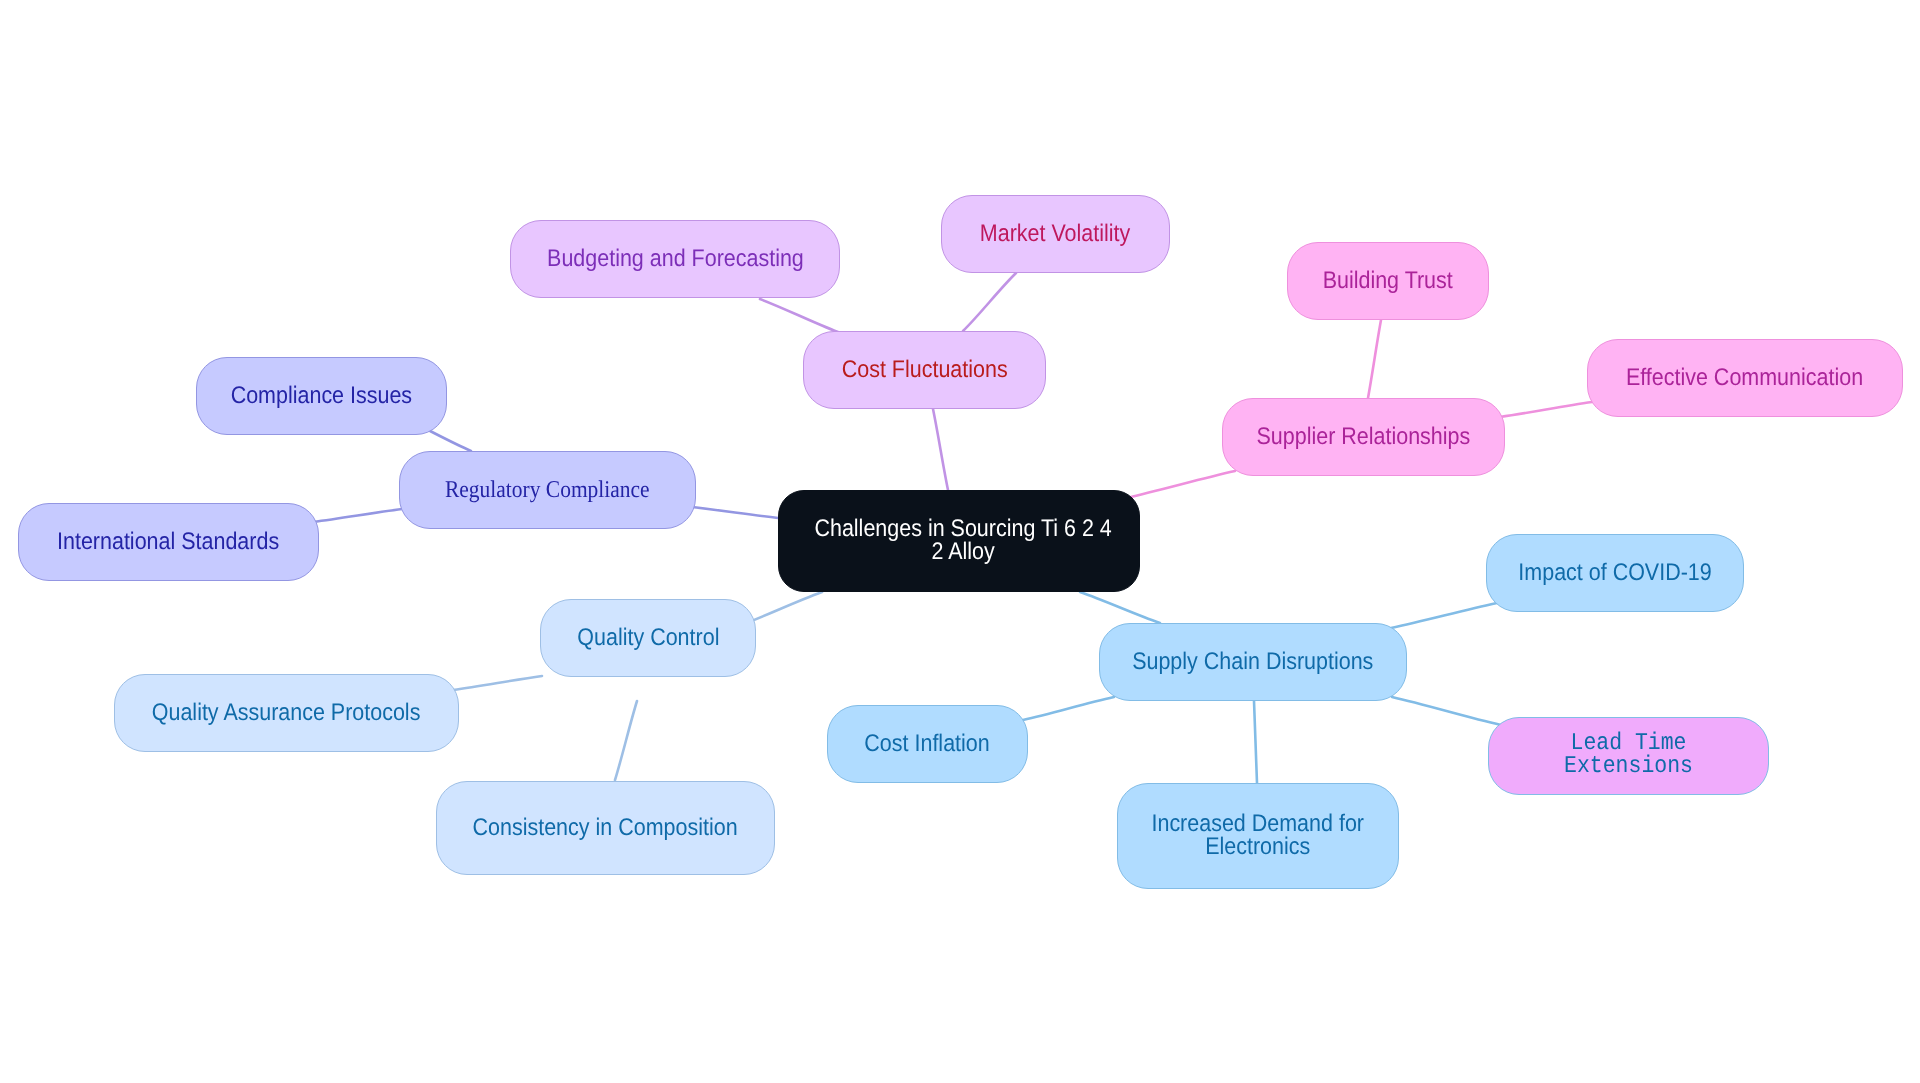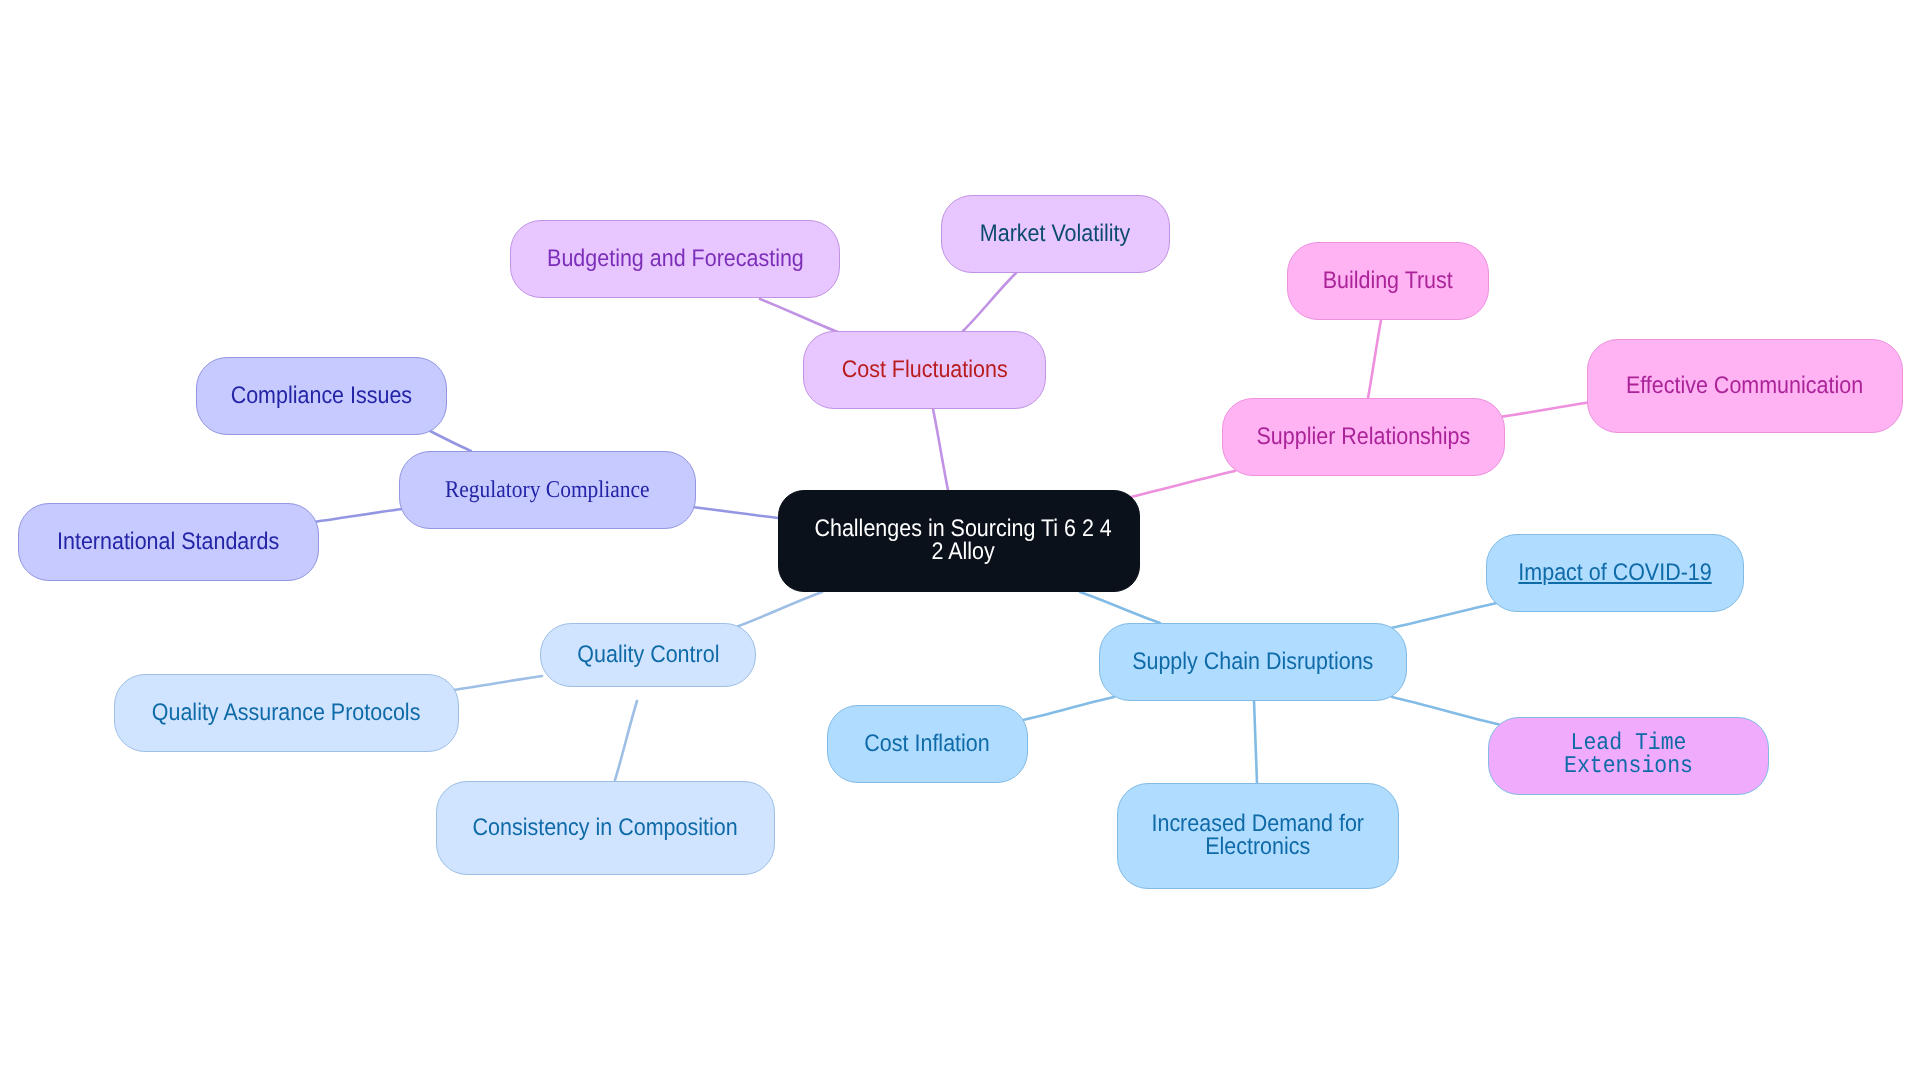--- a/index.html
+++ b/index.html
@@ -48,49 +48,49 @@
       </div>
       <div class="node" style="left: 18px; top: 503px; width: 301px; height: 78px; background: rgb(198, 202, 255); border-color: rgb(147, 150, 226); color: rgb(36, 36, 166); font-size: 24px; border-radius: 31px;">
         <span>International Standards</span>
       </div>
       <div class="node" style="left: 803px; top: 331px; width: 243px; height: 78px; background: rgb(232, 198, 255); border-color: rgb(193, 147, 229); color: #b91c1c; font-size: 24px; border-radius: 31px;">
         <span>Cost Fluctuations</span>
       </div>
       <div class="node" style="left: 510px; top: 220px; width: 330px; height: 78px; background: rgb(232, 198, 255); border-color: rgb(193, 147, 229); color: rgb(124, 46, 184); font-size: 24px; border-radius: 31px;">
         <span>Budgeting and Forecasting</span>
       </div>
-      <div class="node" style="left: 941px; top: 195px; width: 229px; height: 78px; background: rgb(232, 198, 255); border-color: rgb(193, 147, 229); color: #0c4a6e; font-size: 24px; border-radius: 31px;">
+      <div class="node" style="left: 941px; top: 195px; width: 229px; height: 78px; background: rgb(232, 198, 255); border-color: rgb(193, 147, 229); color: #be185d; font-size: 24px; border-radius: 31px;">
         <span>Market Volatility</span>
       </div>
       <div class="node" style="left: 1222px; top: 398px; width: 283px; height: 78px; background: rgb(255, 179, 243); border-color: rgb(238, 144, 221); color: rgb(171, 35, 153); font-size: 24px; border-radius: 31px;">
         <span>Supplier Relationships</span>
       </div>
       <div class="node" style="left: 1287px; top: 242px; width: 202px; height: 78px; background: rgb(255, 179, 243); border-color: rgb(238, 144, 221); color: rgb(171, 35, 153); font-size: 24px; border-radius: 31px;">
         <span>Building Trust</span>
       </div>
-      <div class="node" style="left: 1587px; top: 339px; width: 316px; height: 94px; background: rgb(255, 179, 243); border-color: rgb(238, 144, 221); color: rgb(171, 35, 153); font-size: 24px; border-radius: 31px;">
+      <div class="node" style="left: 1587px; top: 339px; width: 316px; height: 78px; background: rgb(255, 179, 243); border-color: rgb(238, 144, 221); color: rgb(171, 35, 153); font-size: 24px; border-radius: 31px;">
         <span>Effective Communication</span>
       </div>
       <div class="node" style="left: 1099px; top: 623px; width: 308px; height: 78px; background: rgb(176, 220, 255); border-color: rgb(130, 188, 230); color: rgb(15, 106, 168); font-size: 24px; border-radius: 31px;">
         <span>Supply Chain Disruptions</span>
       </div>
-      <div class="node" style="left: 1486px; top: 534px; width: 258px; height: 78px; background: rgb(176, 220, 255); border-color: rgb(130, 188, 230); color: rgb(15, 106, 168); font-size: 24px; border-radius: 31px; text-decoration: underline;">
+      <div class="node" style="left: 1486px; top: 534px; width: 258px; height: 78px; background: rgb(176, 220, 255); border-color: rgb(130, 188, 230); color: rgb(15, 106, 168); font-size: 24px; border-radius: 31px;">
         <span>Impact of COVID-19</span>
       </div>
       <div class="node" style="left: 1488px; top: 717px; width: 281px; height: 78px; background: #f0abfc; border-color: rgb(130, 188, 230); color: rgb(15, 106, 168); font-size: 24px; border-radius: 31px; font-family: Liberation Mono, monospace;">
         <span>Lead Time Extensions</span>
       </div>
       <div class="node" style="left: 1117px; top: 783px; width: 282px; height: 106px; background: rgb(176, 220, 255); border-color: rgb(130, 188, 230); color: rgb(15, 106, 168); font-size: 24px; border-radius: 31px;">
         <span>Increased Demand for
 Electronics</span>
       </div>
       <div class="node" style="left: 827px; top: 705px; width: 201px; height: 78px; background: rgb(176, 220, 255); border-color: rgb(130, 188, 230); color: rgb(15, 106, 168); font-size: 24px; border-radius: 31px;">
         <span>Cost Inflation</span>
       </div>
-      <div class="node" style="left: 540px; top: 623px; width: 216px; height: 64px; background: rgb(208, 228, 255); border-color: rgb(158, 191, 229); color: rgb(15, 106, 168); font-size: 24px; border-radius: 31px;">
+      <div class="node" style="left: 540px; top: 599px; width: 216px; height: 78px; background: rgb(208, 228, 255); border-color: rgb(158, 191, 229); color: rgb(15, 106, 168); font-size: 24px; border-radius: 31px;">
         <span>Quality Control</span>
       </div>
       <div class="node" style="left: 114px; top: 674px; width: 345px; height: 78px; background: rgb(208, 228, 255); border-color: rgb(158, 191, 229); color: rgb(15, 106, 168); font-size: 24px; border-radius: 31px;">
         <span>Quality Assurance Protocols</span>
       </div>
       <div class="node" style="left: 436px; top: 781px; width: 339px; height: 94px; background: rgb(208, 228, 255); border-color: rgb(158, 191, 229); color: rgb(15, 106, 168); font-size: 24px; border-radius: 31px;">
         <span>Consistency in Composition</span>
       </div>
     </div>
 </div>

